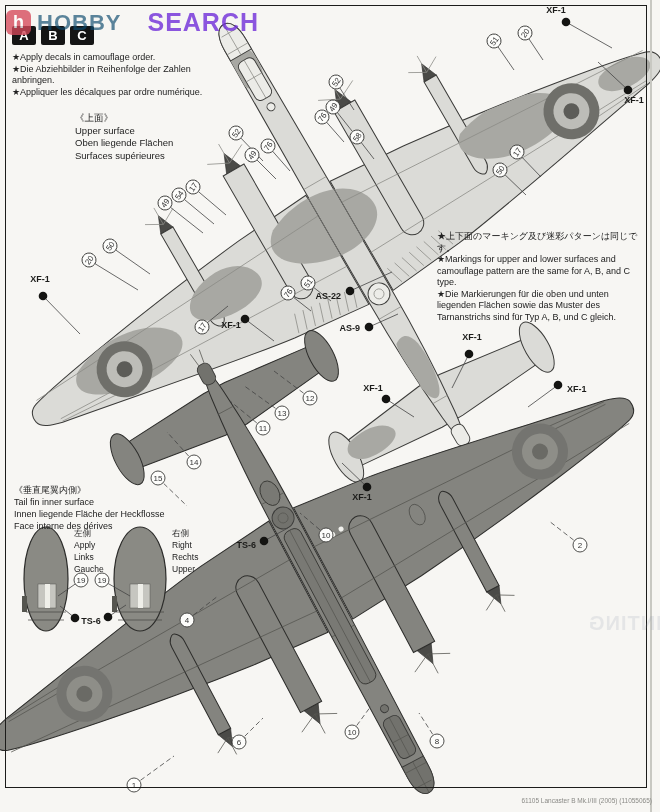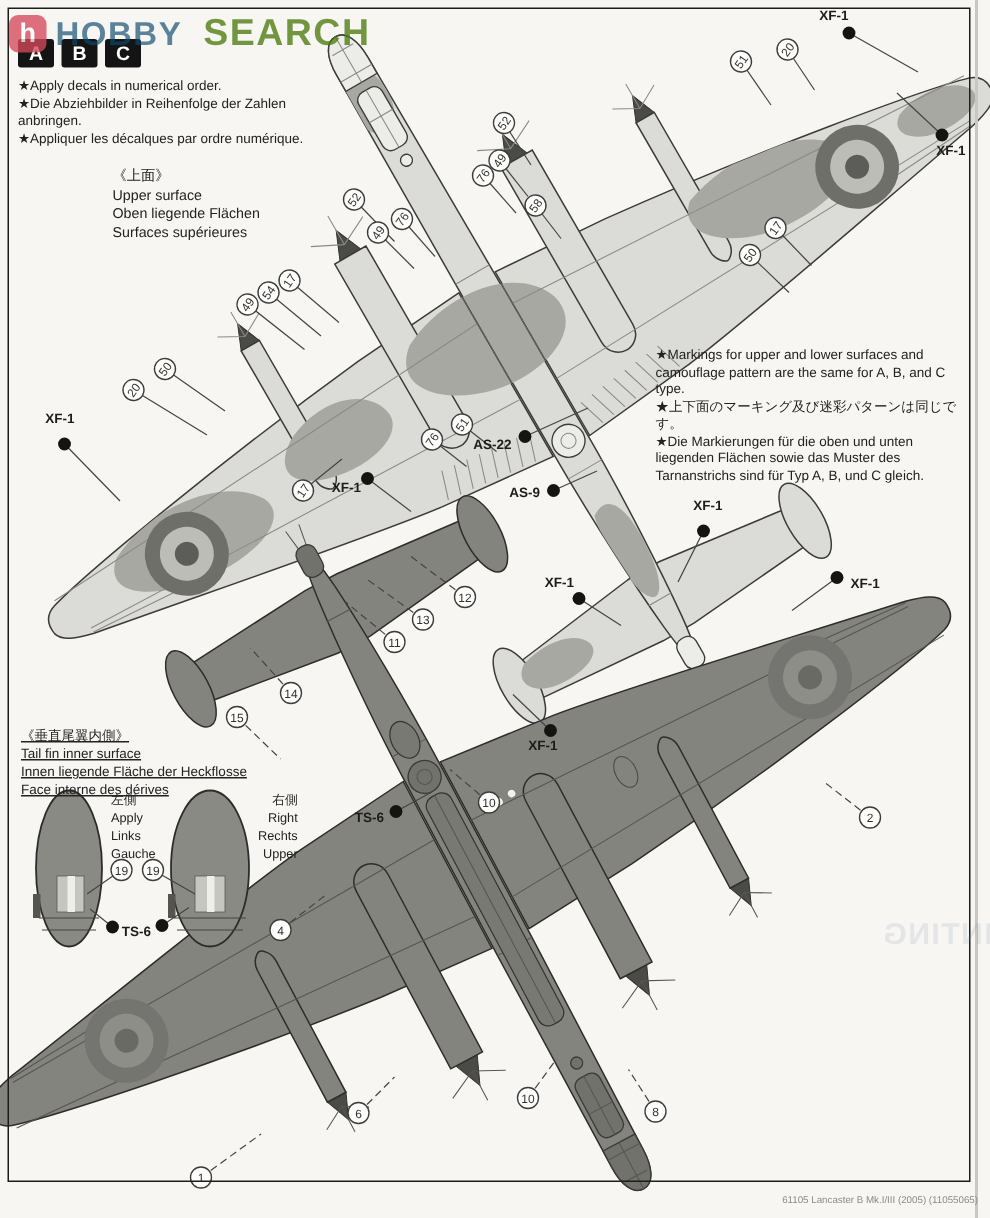--- a/index.html
+++ b/index.html
@@ -7,21 +7,21 @@
         font-family:"Liberation Sans",sans-serif;color:#222;}
   svg{position:absolute;left:0;top:0;}
   .frame{position:absolute;left:5px;top:5px;width:640px;height:781px;border:1.6px solid #1c1c1a;pointer-events:none;}
   .page-edge{position:absolute;left:650px;top:0;width:2px;height:812px;background:#c8c8c2;}
 
   
   .wm{position:absolute;left:6px;top:8px;display:flex;align-items:center;gap:6px;opacity:.78;z-index:40;}
   .wm-logo{width:25px;height:25px;background:#d6485a;border-radius:6px;color:#fff;font-weight:bold;
            font-size:18px;display:flex;align-items:center;justify-content:center;}
   .wm-w1{font-size:22px;font-weight:bold;letter-spacing:1px;color:#0c4a6e;opacity:.85;}
-  .wm-w2{font-size:25px;font-weight:bold;letter-spacing:1px;color:#4d7c0f;margin-left:8px;}
+  .wm-w2{font-size:25px;font-weight:bold;letter-spacing:1px;color:#6d28d9;margin-left:20px;}
 
   
   .hdr{position:absolute;left:12px;top:26px;z-index:5;width:212px;}
   .tiles{display:flex;gap:5px;margin-bottom:7px;}
   .tile{width:24px;height:19px;background:#141414;color:#fff;font-weight:bold;font-size:13px;
         display:flex;align-items:center;justify-content:center;border-radius:2px;}
   .notes{font-size:9px;line-height:1.3;}
 
   .lbl{position:absolute;font-size:9.5px;line-height:1.33;z-index:5;}
   .notebox{position:absolute;left:437px;top:231px;width:211px;font-size:9px;line-height:1.28;z-index:5;}
@@ -526,53 +526,53 @@
     <span class="wm-w2">SEARCH</span>
   </div>
 
   <div class="hdr">
     <div class="tiles">
       <div class="tile">A</div>
       <div class="tile">B</div>
       <div class="tile">C</div>
     </div>
     <div class="notes">
-      <div>★Apply decals in numerical order.</div>
+      <div>★Apply decals in camouflage order.</div>
       <div>★Die Abziehbilder in Reihenfolge der Zahlen anbringen.</div>
       <div>★Appliquer les décalques par ordre numérique.</div>
     </div>
   </div>
 
   <div class="lbl" style="left:75px;top:112px;">
     <div>《上面》</div>
     <div>Upper surface</div>
     <div>Oben liegende Flächen</div>
     <div>Surfaces supérieures</div>
   </div>
 
   <div class="notebox">
+    <div>★上下面のマーキング及び迷彩パターンは同じです。</div>
     <div>★Markings for upper and lower surfaces and camouflage pattern are the same for A, B, and C type.</div>
-    <div>★上下面のマーキング及び迷彩パターンは同じです。</div>
     <div>★Die Markierungen für die oben und unten liegenden Flächen sowie das Muster des Tarnanstrichs sind für Typ A, B, und C gleich.</div>
   </div>
 
-  <div class="lbl" style="left:14px;top:485px;font-size:9px;text-decoration:underline;">
+  <div class="lbl" style="left:14px;top:485px;font-size:9px;">
     <div>《垂直尾翼内側》</div>
     <div>Tail fin inner surface</div>
     <div>Innen liegende Fläche der Heckflosse</div>
     <div>Face interne des dérives</div>
   </div>
 
   <div class="sidelab" style="left:74px;top:528px;">
     <div>左側</div>
     <div>Apply</div>
     <div>Links</div>
     <div>Gauche</div>
   </div>
-  <div class="sidelab" style="left:172px;top:528px;text-align:right;">
+  <div class="sidelab" style="left:172px;top:528px;">
     <div>右側</div>
     <div>Right</div>
     <div>Rechts</div>
     <div>Upper</div>
   </div>
 
 
   <div class="bleed">PAINTING</div>
   <div class="copyright">61105 Lancaster B Mk.I/III (2005) (11055065)</div>
 </div>

